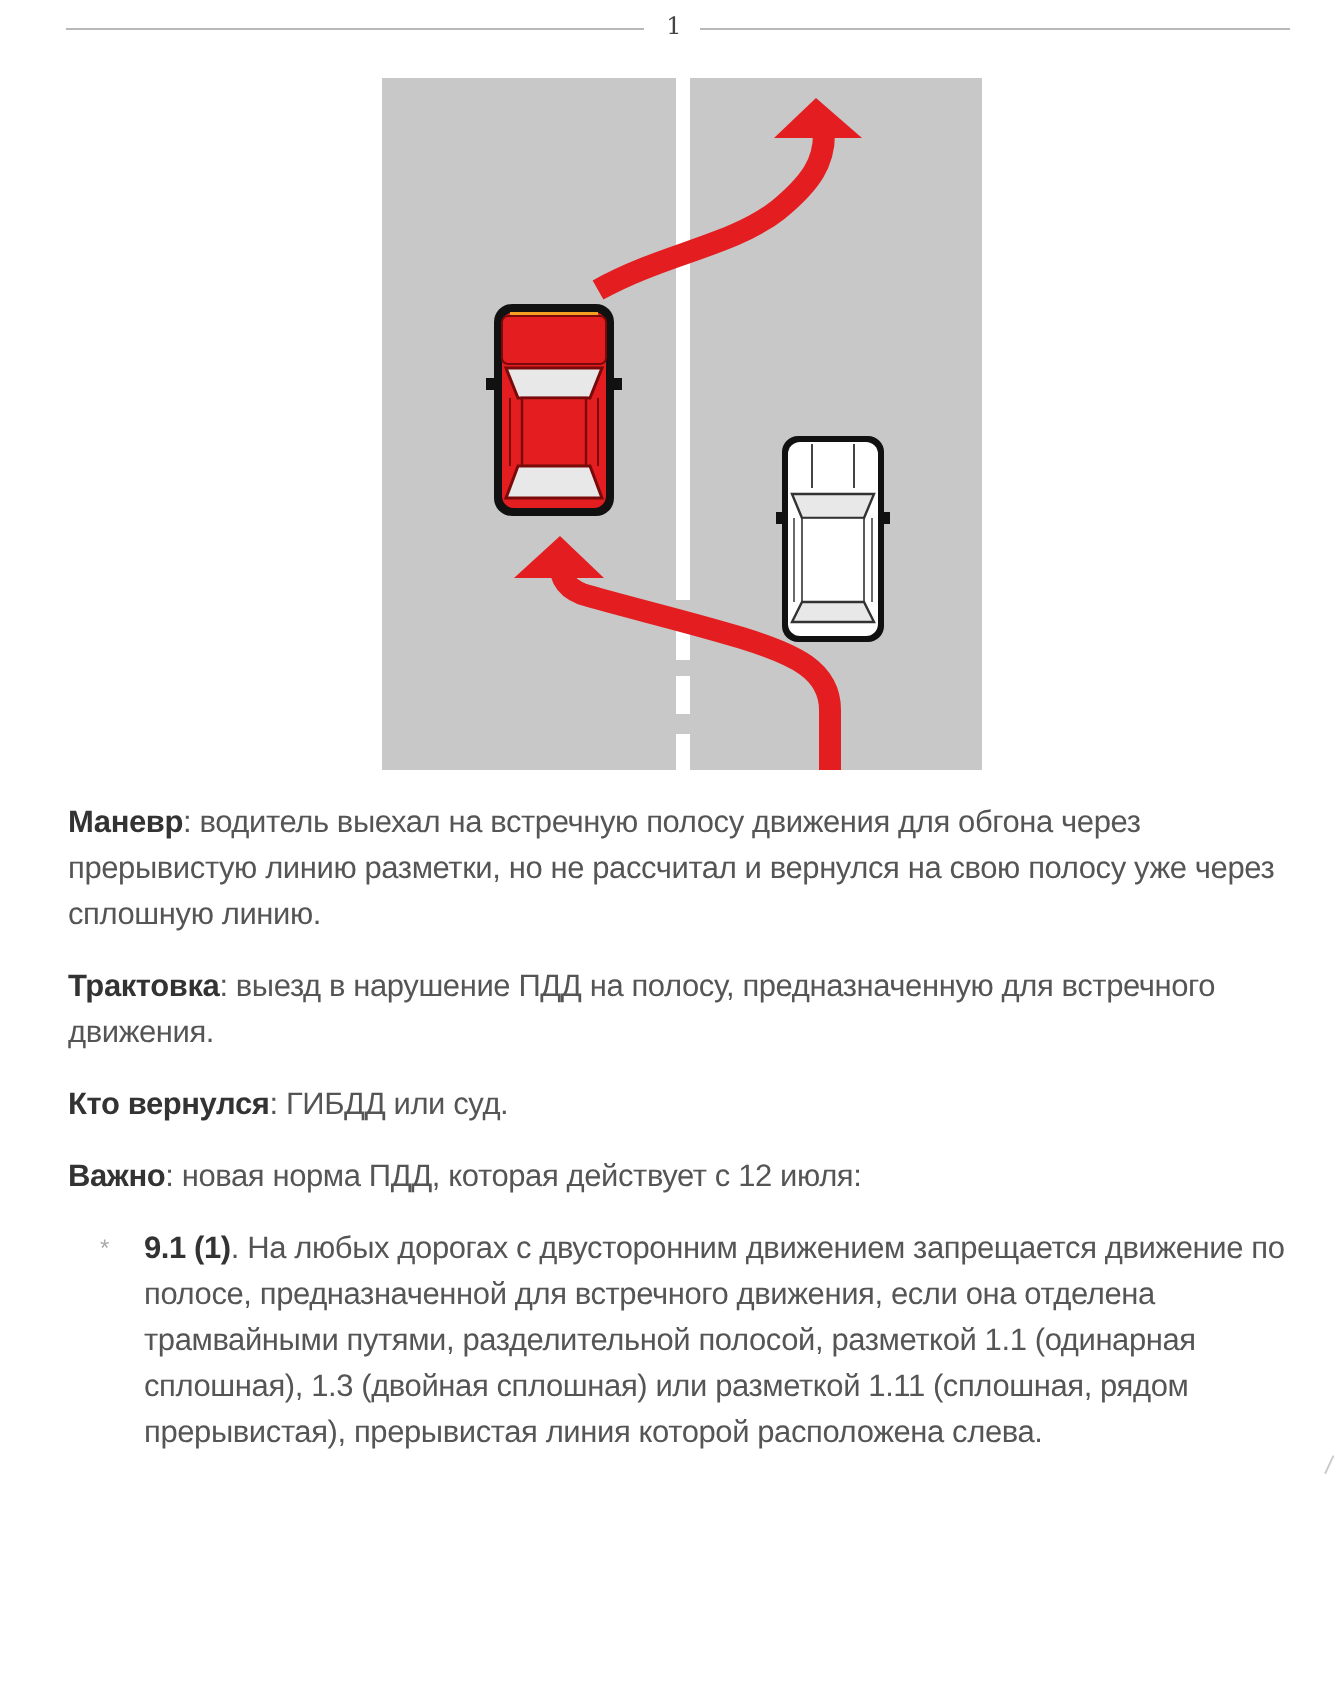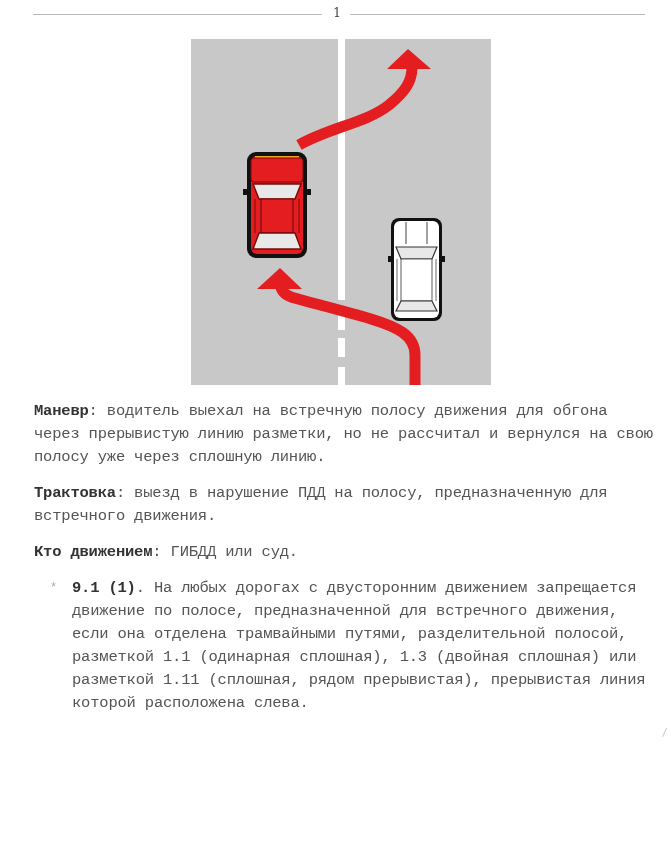--- a/index.html
+++ b/index.html
@@ -18,21 +18,21 @@
   .divider .num {
     position: absolute; left: 296px; top: -1px; width: 16px; text-align: center;
     font-family: "DejaVu Serif", serif; font-size: 12px; color: #444;
   }
   .figure {
     position: absolute; left: 191px; top: 39px; width: 300px; height: 346px;
   }
   .figure svg { display: block; }
   .content {
     position: absolute; left: 34px; top: 400px; width: 620px;
-    font-family: Liberation Mono, monospace;
+    font-family: Liberation Sans, sans-serif;
     font-size: 15.5px; line-height: 23px; color: #555555;
     letter-spacing: -0.2px;
   }
   .content p { margin: 0 0 13px 0; }
   .content b { color: #333333; font-weight: bold; }
   .content ul { list-style: none; margin: 4px 0 0 0; padding: 0 0 0 38px; position: relative; }
   .content li { position: relative; }
   .content li .bullet {
     position: absolute; left: -22px; top: 0px; color: #aaaaaa; font-size: 12px;
   }
@@ -96,21 +96,22 @@
       <line x1="245" y1="220" x2="245" y2="262" stroke="#444" stroke-width="0.8"></line>
       <rect x="197" y="217" width="3" height="6" fill="#111"></rect>
       <rect x="251" y="217" width="3" height="6" fill="#111"></rect>
     </g>
   </svg>
 </div>
 
 <div class="content">
   <p><b>Маневр</b><span>: водитель выехал на встречную полосу движения для обгона через прерывистую линию разметки, но не рассчитал и вернулся на свою полосу уже через сплошную линию.</span></p>
   <p><b>Трактовка</b><span>: выезд в нарушение ПДД на полосу, предназначенную для встречного движения.</span></p>
-  <p><b>Кто движением</b><span>: ГИБДД или суд.</span></p>
+  <p><b>Кто вернулся</b><span>: ГИБДД или суд.</span></p>
+  <p><b>Важно</b><span>: новая норма ПДД, которая действует с 12 июля:</span></p>
   <ul>
     <li>
       <span class="bullet">*</span><b>9.1 (1)</b><span>. На любых дорогах с двусторонним движением запрещается движение по полосе, предназначенной для встречного движения, если она отделена трамвайными путями, разделительной полосой, разметкой 1.1 (одинарная сплошная), 1.3 (двойная сплошная) или разметкой 1.11 (сплошная, рядом прерывистая), прерывистая линия которой расположена слева.</span>
     </li>
   </ul>
 </div>
 
 <div class="edge-mark"></div>
 
 </body></html>

